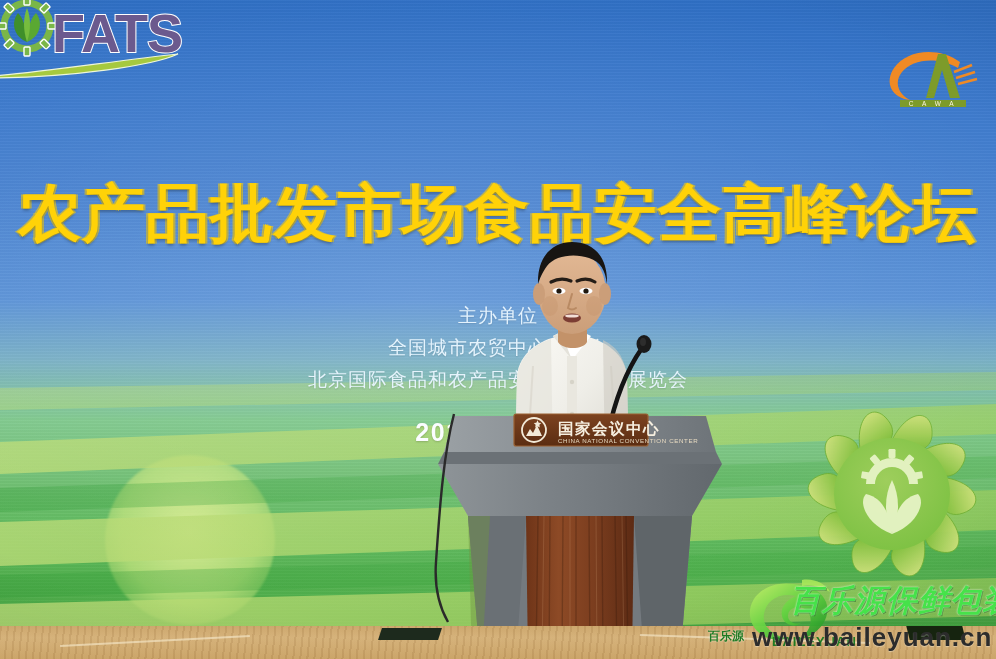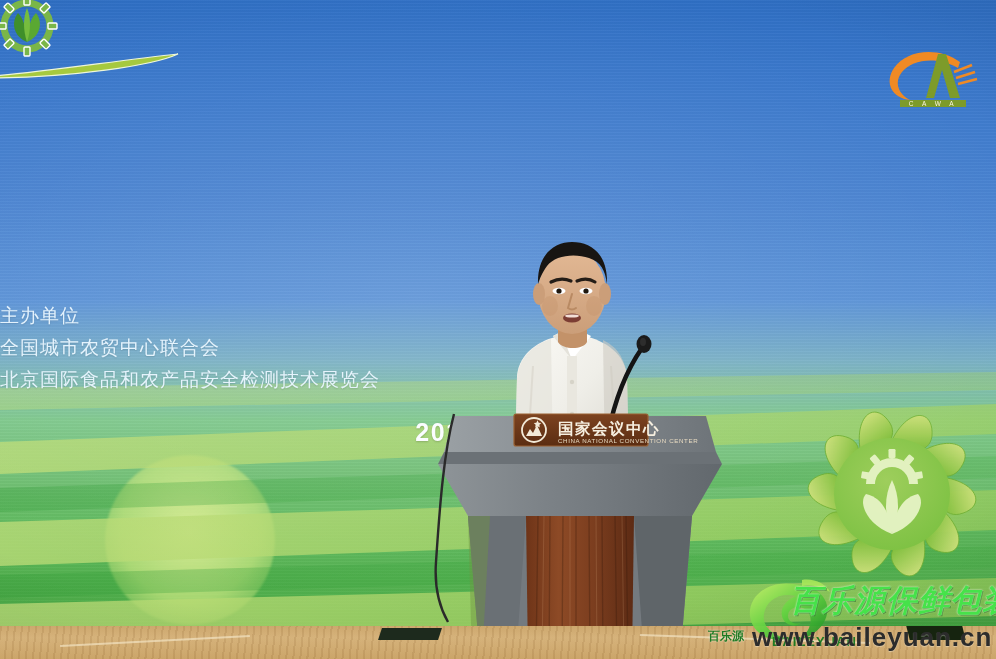--- a/index.html
+++ b/index.html
@@ -117,20 +117,21 @@
     white-space:nowrap;
     text-shadow:
       0 2px 3px rgba(0,0,0,0.28),
       2px 0 0 rgba(255,210,8,0.6),
       -2px 0 0 rgba(255,210,8,0.6);
   }
 
   
   .org{
     position:absolute;left:0;top:300px;width:996px;
+    text-align:center;
     color:#e9f6ff;
     font-size:19px;
     line-height:32px;
     letter-spacing:1px;
     white-space:nowrap;
     text-shadow:0 1px 2px rgba(0,0,0,0.15);
   }
   .org .l1{opacity:0.96;}
   .org .l2{opacity:0.96;}
   .org .l3{opacity:0.96;}
@@ -256,38 +257,40 @@
             <rect x="-3" y="21" width="6" height="9" rx="1" transform="rotate(45)"></rect>
             <rect x="-30" y="-3" width="9" height="6" rx="1" transform="rotate(45)"></rect>
             <rect x="21" y="-3" width="9" height="6" rx="1" transform="rotate(45)"></rect>
           </g>
         </g>
         <path d="M0,16 C-14,10 -16,-4 -9,-13 C-2,-6 -1,6 0,16 Z" fill="#3f8f2a"></path>
         <path d="M0,16 C14,10 16,-4 9,-13 C2,-6 1,6 0,16 Z" fill="#5aa832"></path>
         <path d="M0,16 C-4,4 -4,-8 0,-18 C4,-8 4,4 0,16 Z" fill="#76bd3e"></path>
       </g>
     </svg>
+    <div class="word">FATS</div>
     <svg class="swoosh" viewBox="0 0 200 28">
       <path d="M2,24 C50,20 130,8 186,2 C160,14 80,25 2,26 Z" fill="#a6c93f" stroke="#eef6d8" stroke-width="1.2"></path>
     </svg>
   </div>
 
 
   <svg class="cawa" viewBox="0 0 112 82">
     <path d="M84,28 C62,12 30,16 18,34 C8,49 16,64 34,66 C22,60 18,48 26,38 C36,25 62,22 82,34 Z" fill="#f08a24"></path>
     <path d="M50,64 L62,20 L70,20 L84,64 L74,64 L66,36 L58,64 Z" fill="#7d9b2a"></path>
     <g stroke="#f08a24" stroke-width="2.6" fill="none">
       <path d="M78,38 L96,31"></path>
         <path d="M80,44 L99,38"></path>
         <path d="M82,50 L101,45"></path>
     </g>
     <rect x="24" y="66" width="66" height="7" fill="#7d9b2a"></rect>
     <text x="57" y="72" font-family="Liberation Sans, sans-serif" font-size="6.5" fill="#fdf5e2" text-anchor="middle" letter-spacing="3.5">C A W A</text>
   </svg>
 
+  <div class="title">农产品批发市场食品安全高峰论坛</div>
 
   <div class="org">
     <div class="l1">主办单位</div>
     <div class="l2">全国城市农贸中心联合会</div>
     <div class="l3">北京国际食品和农产品安全检测技术展览会</div>
   </div>
   <div class="date">2015.7.18-20</div>
 
   <svg class="sunflower" viewBox="0 0 208 196">
     <defs>

